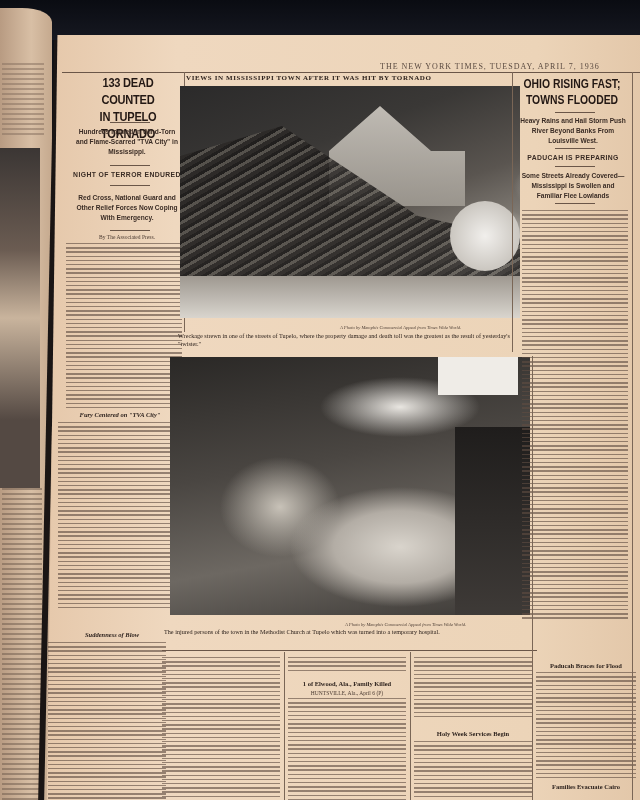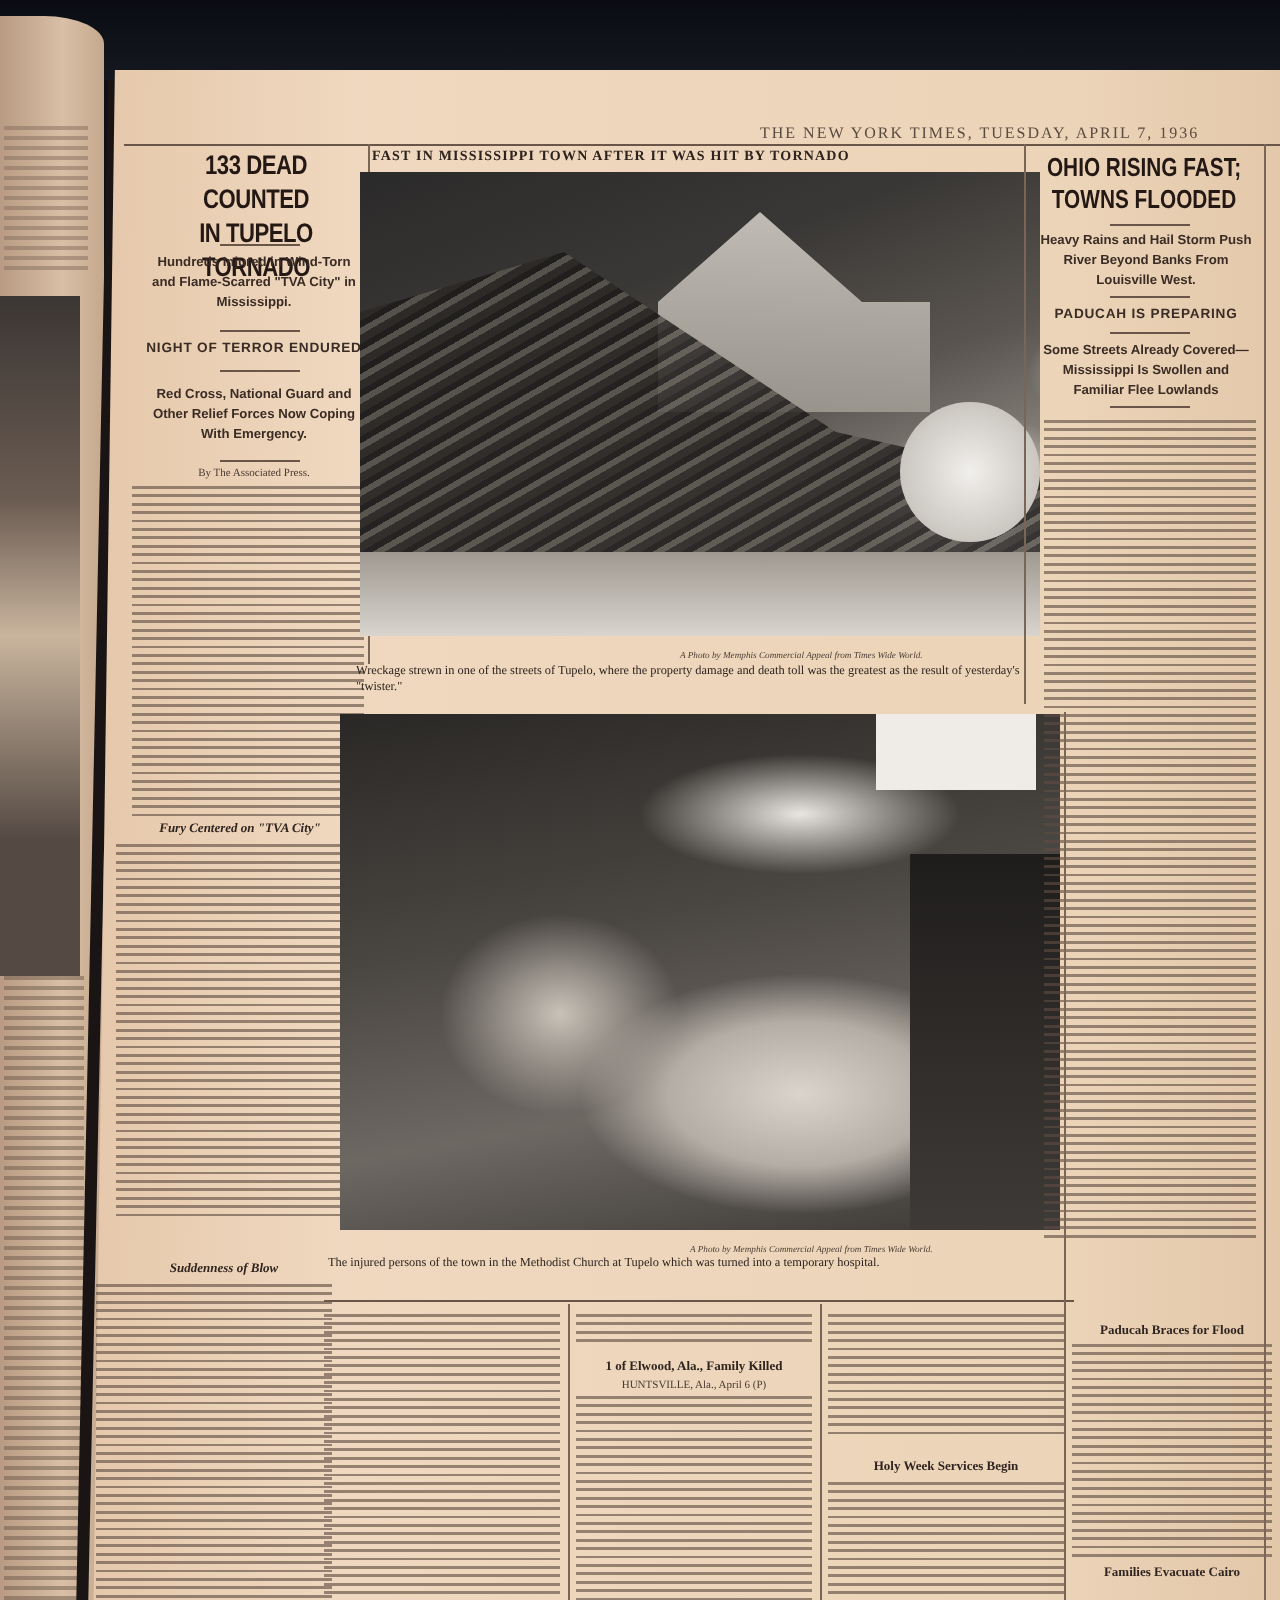--- a/index.html
+++ b/index.html
@@ -77,21 +77,21 @@
 <div class="rule" style="left:110px;top:230px;width:40px;"></div>
 <div class="dateline" style="left:72px;top:234px;width:110px;">By The Associated Press.</div>
 <div class="body-text" style="left:66px;top:243px;width:116px;height:167px;"></div>
 <div class="subhead" style="left:60px;top:411px;width:120px;">Fury Centered on "TVA City"</div>
 <div class="body-text" style="left:58px;top:422px;width:118px;height:188px;"></div>
 <div class="subhead" style="left:52px;top:631px;width:120px;">Suddenness of Blow</div>
 <div class="body-text" style="left:48px;top:642px;width:118px;height:158px;"></div>
 
 <div class="vrule" style="left:184px;top:72px;height:260px;"></div>
 
-<div class="photo-head">FAST IN MISSISSIPPI TOWN AFTER IT WAS HIT BY TORNADO</div>
+<div class="photo-head">VIEWS IN MISSISSIPPI TOWN AFTER IT WAS HIT BY TORNADO</div>
 <div class="photo1">
   <div class="house"></div>
   <div class="tree"></div>
   <div class="snow"></div>
   <div class="ground"></div>
 </div>
 <div class="credit" style="left:340px;top:325px;">A Photo by Memphis Commercial Appeal from Times Wide World.</div>
 <div class="caption" style="left:178px;top:332px;width:346px;">Wreckage strewn in one of the streets of Tupelo, where the property damage and death toll was the greatest as the result of yesterday's "twister."</div>
 
 <div class="photo2">

